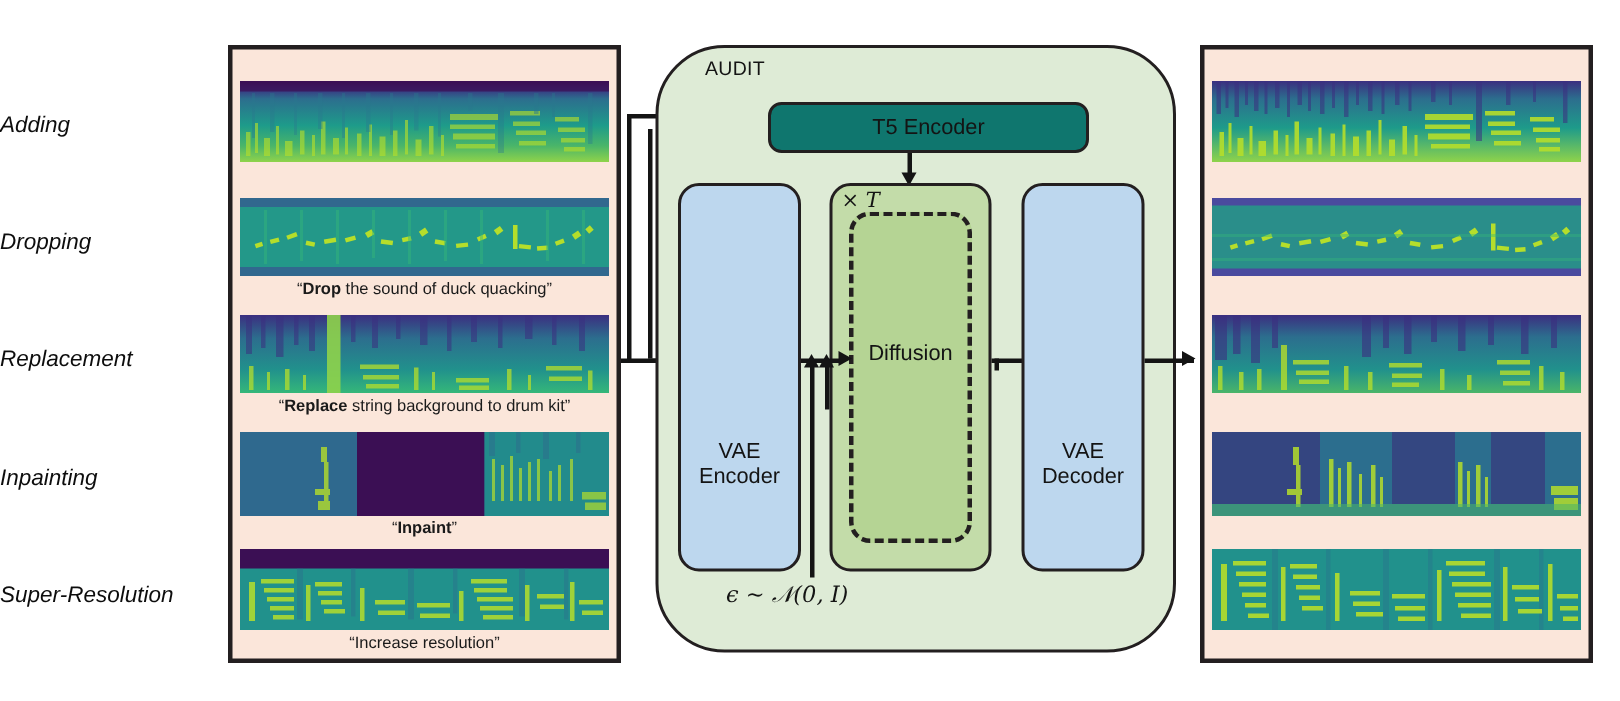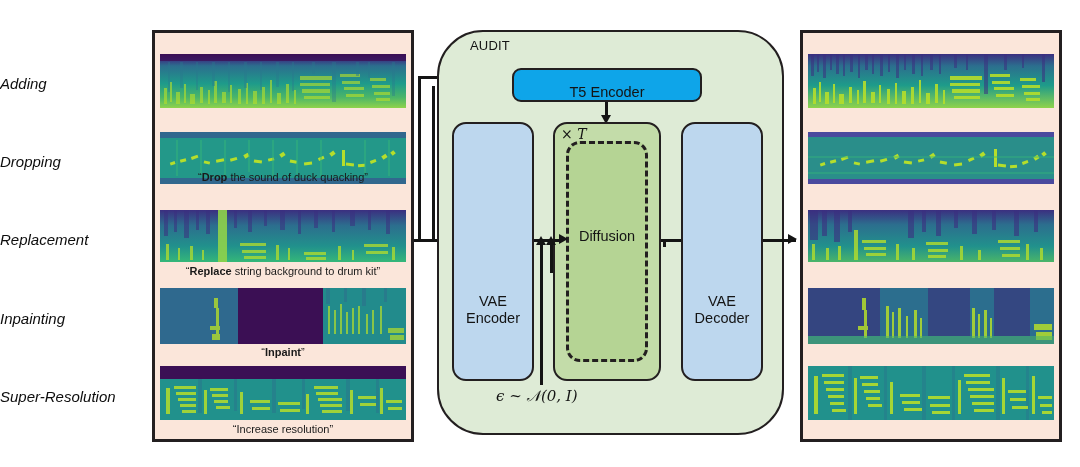--- a/index.html
+++ b/index.html
@@ -79,26 +79,26 @@
   }
   .blockbox .lbl {
     font-size: 14.5px;
     line-height: 1.18;
     text-align: center;
     color: #141414;
     padding-bottom: 52px;
   }
   #t5-encoder {
     left: 512px; top: 68px;
-    width: 190px; height: 34px;
-    background: #0ea5e9;
+    width: 214px; height: 34px;
+    background: #0f766e;
     border: 2.5px solid #231f20;
     border-radius: 9px;
     box-sizing: border-box;
-    display: flex; align-items: flex-end; justify-content: center;
+    display: flex; align-items: center; justify-content: center;
     font-size: 14.5px; color: #141414;
   }
   #diffusion-outer {
     left: 553px; top: 122px;
     width: 108px; height: 259px;
     background: #C3DCA9;
     border: 2.5px solid #231f20;
     border-radius: 14px;
     box-sizing: border-box;
   }
@@ -118,21 +118,21 @@
     color: #141414;
   }
   #times-t {
     left: 561px; top: 126px;
     font-size: 14px;
     color: #141414;
     font-family: "DejaVu Serif", serif;
   }
   #times-t i { font-style: italic; }
   #noise-formula {
-    left: 496px; top: 387px;
+    left: 484px; top: 387px;
     font-size: 15px;
     color: #141414;
     font-family: "DejaVu Serif", serif;
     font-style: italic;
     white-space: nowrap;
   }
 
   
   #output-panel {
     left: 800px; top: 30px;
@@ -282,21 +282,21 @@
         <rect x="64" y="8" width="2" height="36"></rect>
           <rect x="88" y="8" width="2" height="32"></rect>
         <rect x="112" y="8" width="2" height="36"></rect>
           <rect x="136" y="8" width="2" height="34"></rect>
         <rect x="160" y="8" width="2" height="36"></rect>
           <rect x="204" y="8" width="2" height="34"></rect>
         <rect x="228" y="8" width="2" height="36"></rect>
       </g>
     </svg>
   </div>
-  <div class="caption" style="left:160px; top:171px; width:246px;">
+  <div class="caption" style="left:160px; top:187px; width:246px;">
     <span>“</span><b>Drop</b><span> the sound of duck quacking</span><span>”</span>
   </div>
 
   <div class="spec" style="left:160px; top:210px; width:246px; height:52px;">
     <svg width="246" height="52" viewBox="0 0 246 52" preserveAspectRatio="none">
       <defs>
         <linearGradient id="vbg3" x1="0" y1="0" x2="0" y2="1">
           <stop offset="0%" stop-color="#3b2f80"></stop>
           <stop offset="30%" stop-color="#2c6e8e"></stop>
           <stop offset="70%" stop-color="#21918c"></stop>

